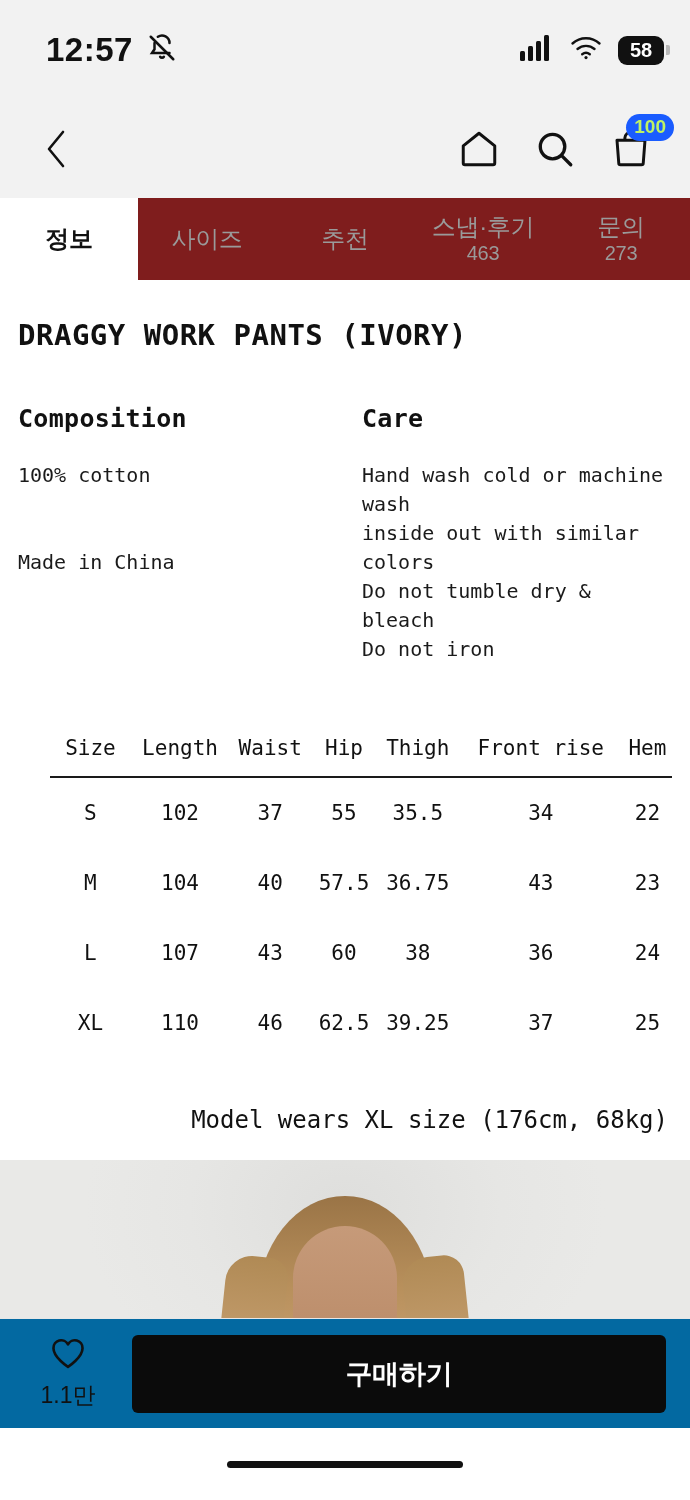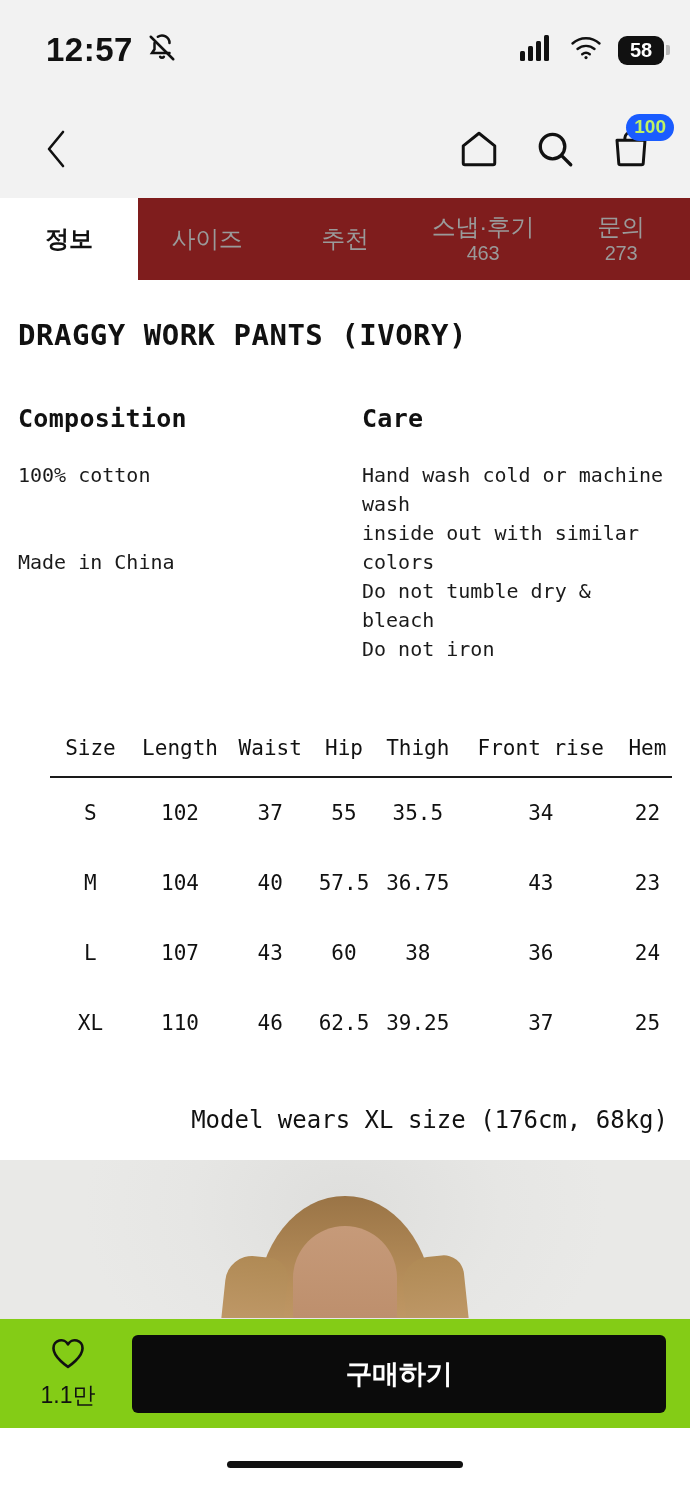--- a/index.html
+++ b/index.html
@@ -252,21 +252,21 @@
     width: 104px;
     height: 136px;
     background: linear-gradient(180deg,#c69a79 0%, #b98a67 100%);
     border-radius: 52px 52px 48px 48px;
   }
 
   
   .bottombar {
     flex: 0 0 auto;
     height: 110px;
-    background: #84cc16;
+    background: #0369a1;
     border-top: 1px solid #e7e7e7;
     display: flex;
     align-items: center;
     padding: 0 24px 0 28px;
     gap: 24px;
   }
   .like {
     width: 80px;
     display: flex;
     flex-direction: column;

